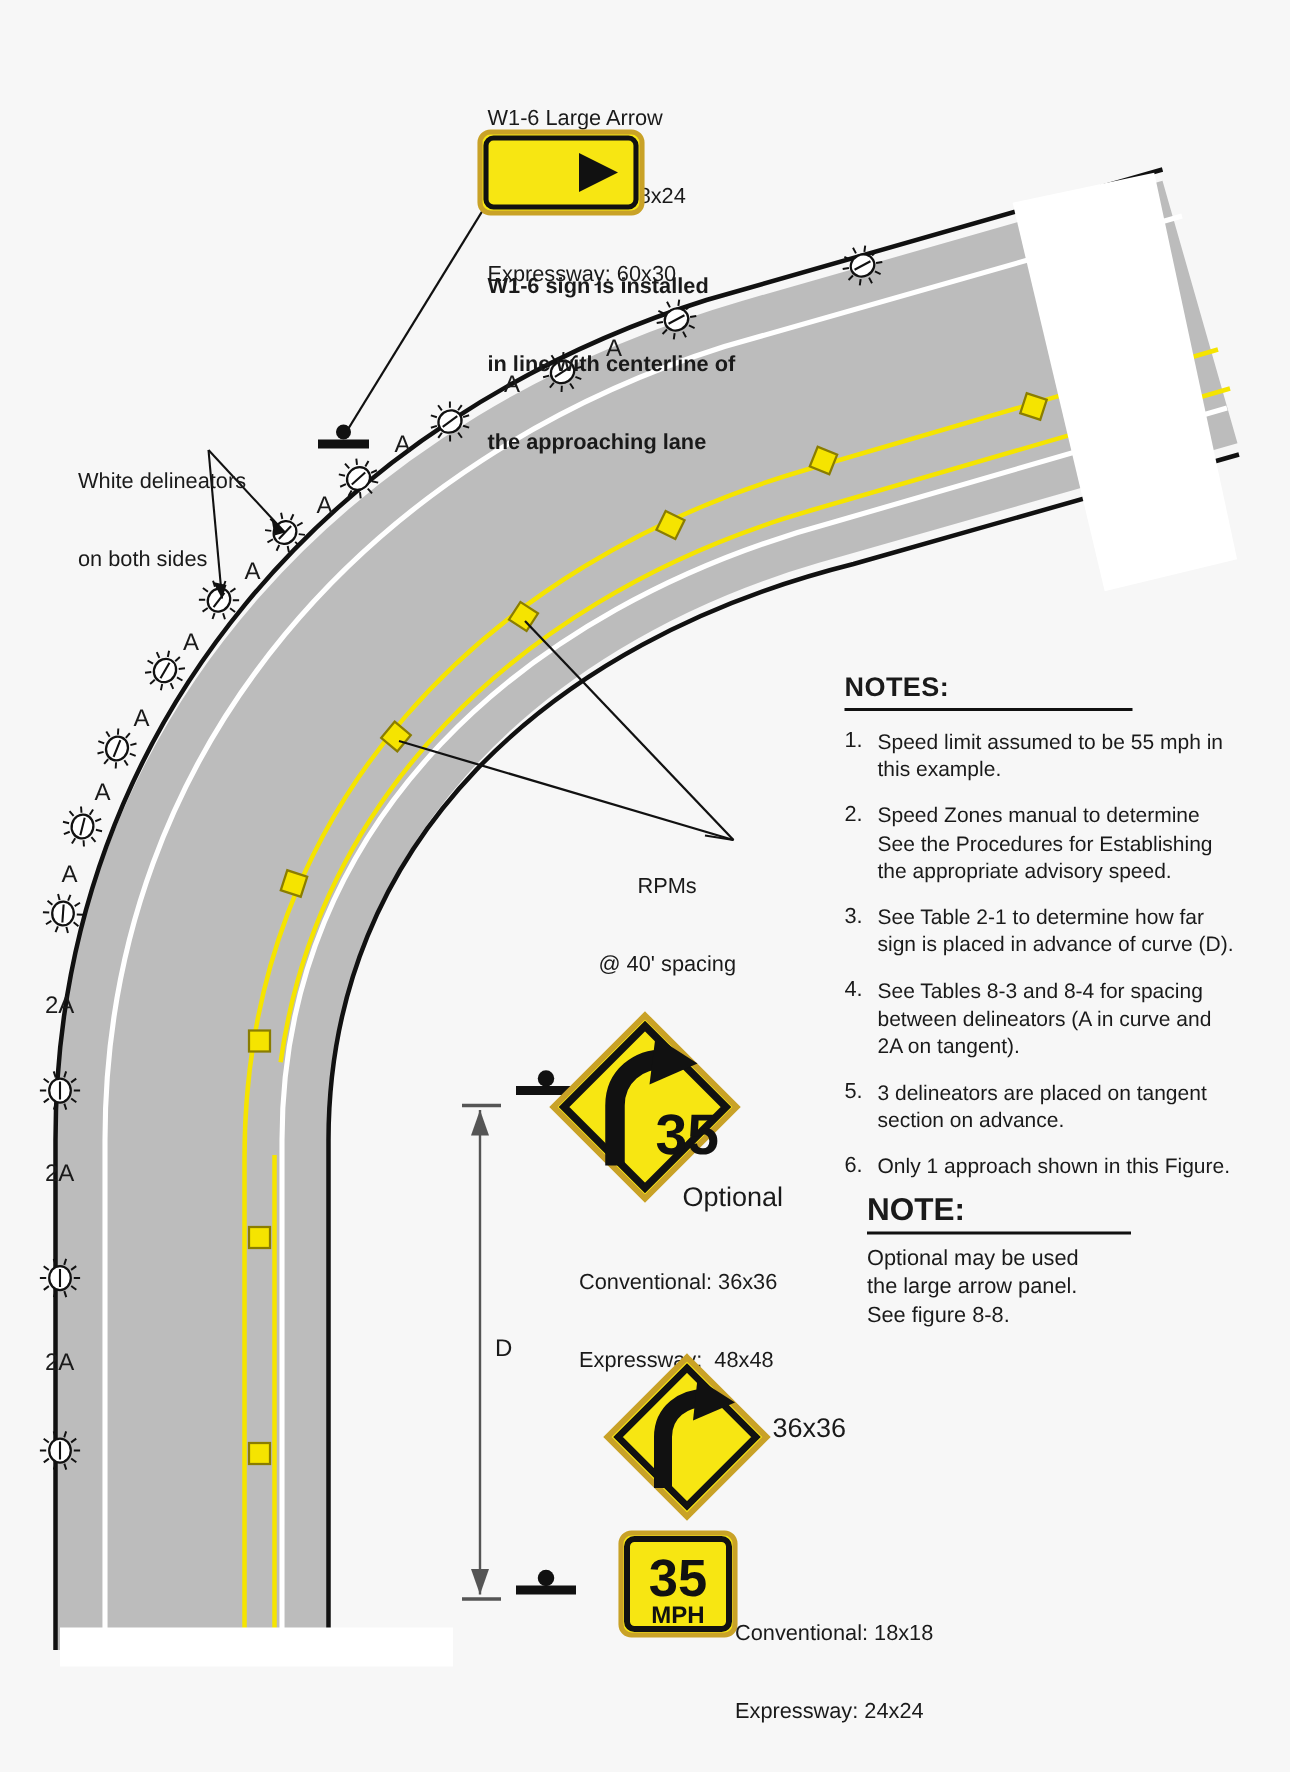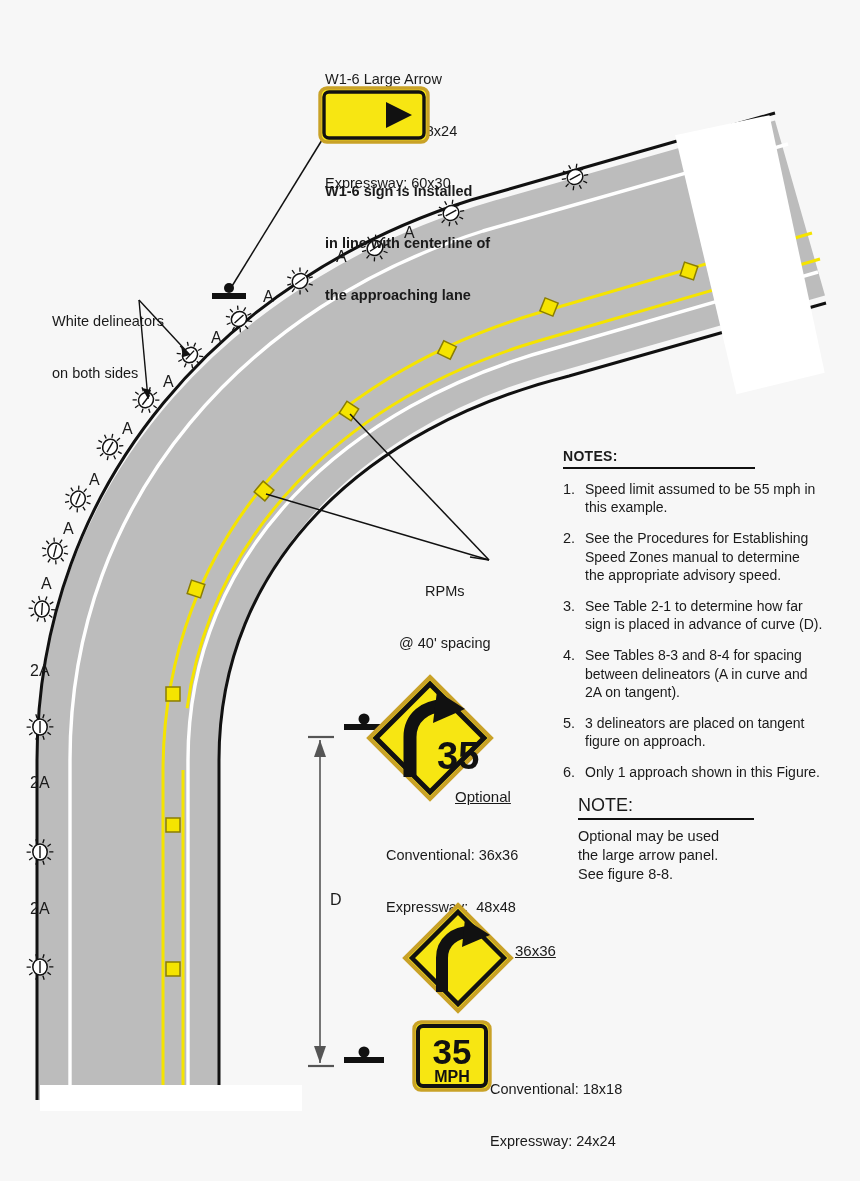--- a/index.html
+++ b/index.html
@@ -8,36 +8,36 @@
     background:#f7f7f7;
     font-family:"Liberation Sans", sans-serif;
     position:relative;
     overflow:hidden;
     color:#1a1a1a;
   }
   #stage{position:absolute;inset:0;width:860px;height:903px;}
   svg.layer{position:absolute;left:0;top:0;width:860px;height:1181px;overflow:visible;}
 
   .txt{position:absolute;white-space:pre;line-height:1.18;}
-  .t14{font-size:15px;text-decoration:underline;}
+  .t14{font-size:18px;}
   .t16{font-size:16px;}
 
   
   .spac{position:absolute;font-size:16px;line-height:1;}
 
   
   #notes{position:absolute;left:563px;top:448px;width:290px;}
-  #notes .hd{font-size:14px;font-weight:bold;letter-spacing:.3px;}
+  #notes .hd{font-size:18px;font-weight:bold;letter-spacing:.3px;}
   #notes .rule{border-bottom:2.5px solid #111;margin:3px 0 11px 0;width:192px;}
   .note-row{display:flex;margin-bottom:13px;}
   .note-num{width:22px;flex:0 0 22px;font-size:14.5px;line-height:1.3;}
   .note-bd{font-size:14px;line-height:1.3;}
 
   #note2{position:absolute;left:578px;top:795px;width:230px;}
-  #note2 .hd{font-size:18px;font-weight:normal;}
+  #note2 .hd{font-size:21px;font-weight:bold;}
   #note2 .rule{border-bottom:2.5px solid #111;margin:2px 0 7px 0;width:176px;}
   #note2 .bd{font-size:14.5px;line-height:1.3;}
 
   
   .lblblk{position:absolute;font-size:14.5px;line-height:1.2;white-space:pre;}
 </style>
 </head>
 <body>
 
 <div id="stage">
@@ -386,22 +386,22 @@
         <div class="note-row">
           <div class="note-num">1.</div>
           <div class="note-bd">
             <div>Speed limit assumed to be 55 mph in</div>
             <div>this example.</div>
           </div>
         </div>
         <div class="note-row">
           <div class="note-num">2.</div>
           <div class="note-bd">
+            <div>Speed Zones manual to determine</div>
             <div>See the Procedures for Establishing</div>
-            <div>Speed Zones manual to determine</div>
             <div>the appropriate advisory speed.</div>
           </div>
         </div>
         <div class="note-row">
           <div class="note-num">3.</div>
           <div class="note-bd">
             <div>See Table 2-1 to determine how far</div>
             <div>sign is placed in advance of curve (D).</div>
           </div>
         </div>
@@ -410,21 +410,21 @@
           <div class="note-bd">
             <div>See Tables 8-3 and 8-4 for spacing</div>
             <div>between delineators (A in curve and</div>
             <div>2A on tangent).</div>
           </div>
         </div>
         <div class="note-row">
           <div class="note-num">5.</div>
           <div class="note-bd">
             <div>3 delineators are placed on tangent</div>
-            <div>figure on approach.</div>
+            <div>section on advance.</div>
           </div>
         </div>
         <div class="note-row">
           <div class="note-num">6.</div>
           <div class="note-bd">
             <div>Only 1 approach shown in this Figure.</div>
           </div>
         </div>
       </div>
   </div>

